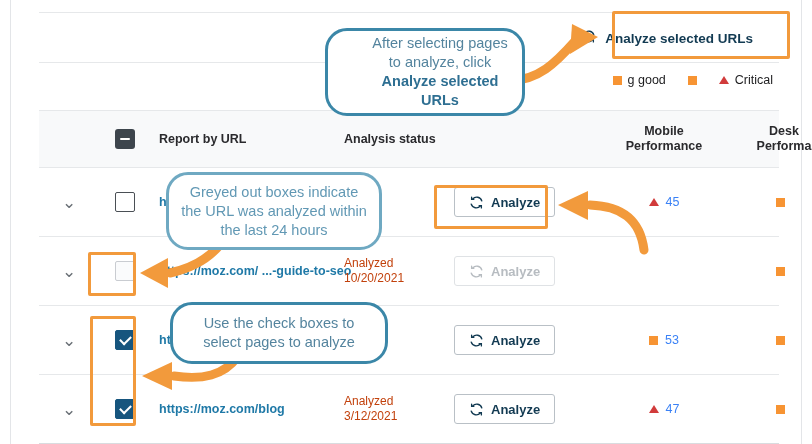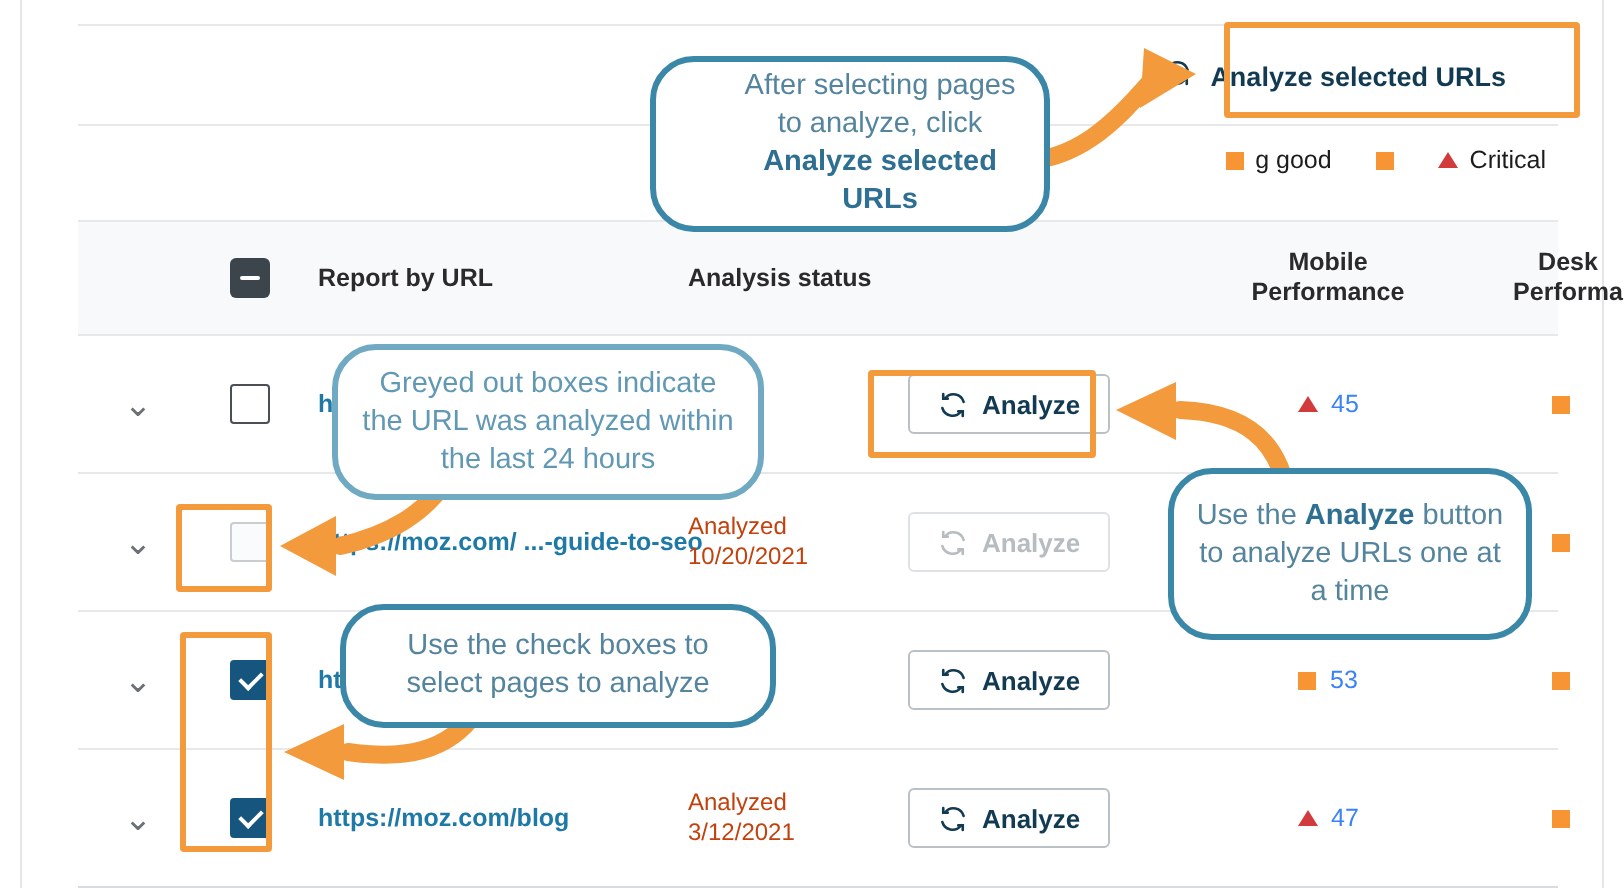--- a/index.html
+++ b/index.html
@@ -488,21 +488,18 @@
   </svg>
 
   <div class="callout" style="left:325px; top:28px; width:200px; height:88px;padding-left:40px;">
     <span><span>After selecting pages to analyze, click </span><b>Analyze selected URLs</b></span>
   </div>
 
   <div class="callout soft" style="left:166px; top:172px; width:216px; height:78px;">
     <span>Greyed out boxes indicate the URL was analyzed within the last 24 hours</span>
   </div>
 
-  <div class="callout" style="left:584px; top:234px; width:182px; height:86px;">
-    <span><span>Use the </span><b>Analyze</b><span> button to analyze URLs one at a time</span></span>
-  </div>
 
   <div class="callout" style="left:170px; top:302px; width:218px; height:62px;">
     <span>Use the check boxes to select pages to analyze</span>
   </div>
 
 </div>
 
 </body></html>

